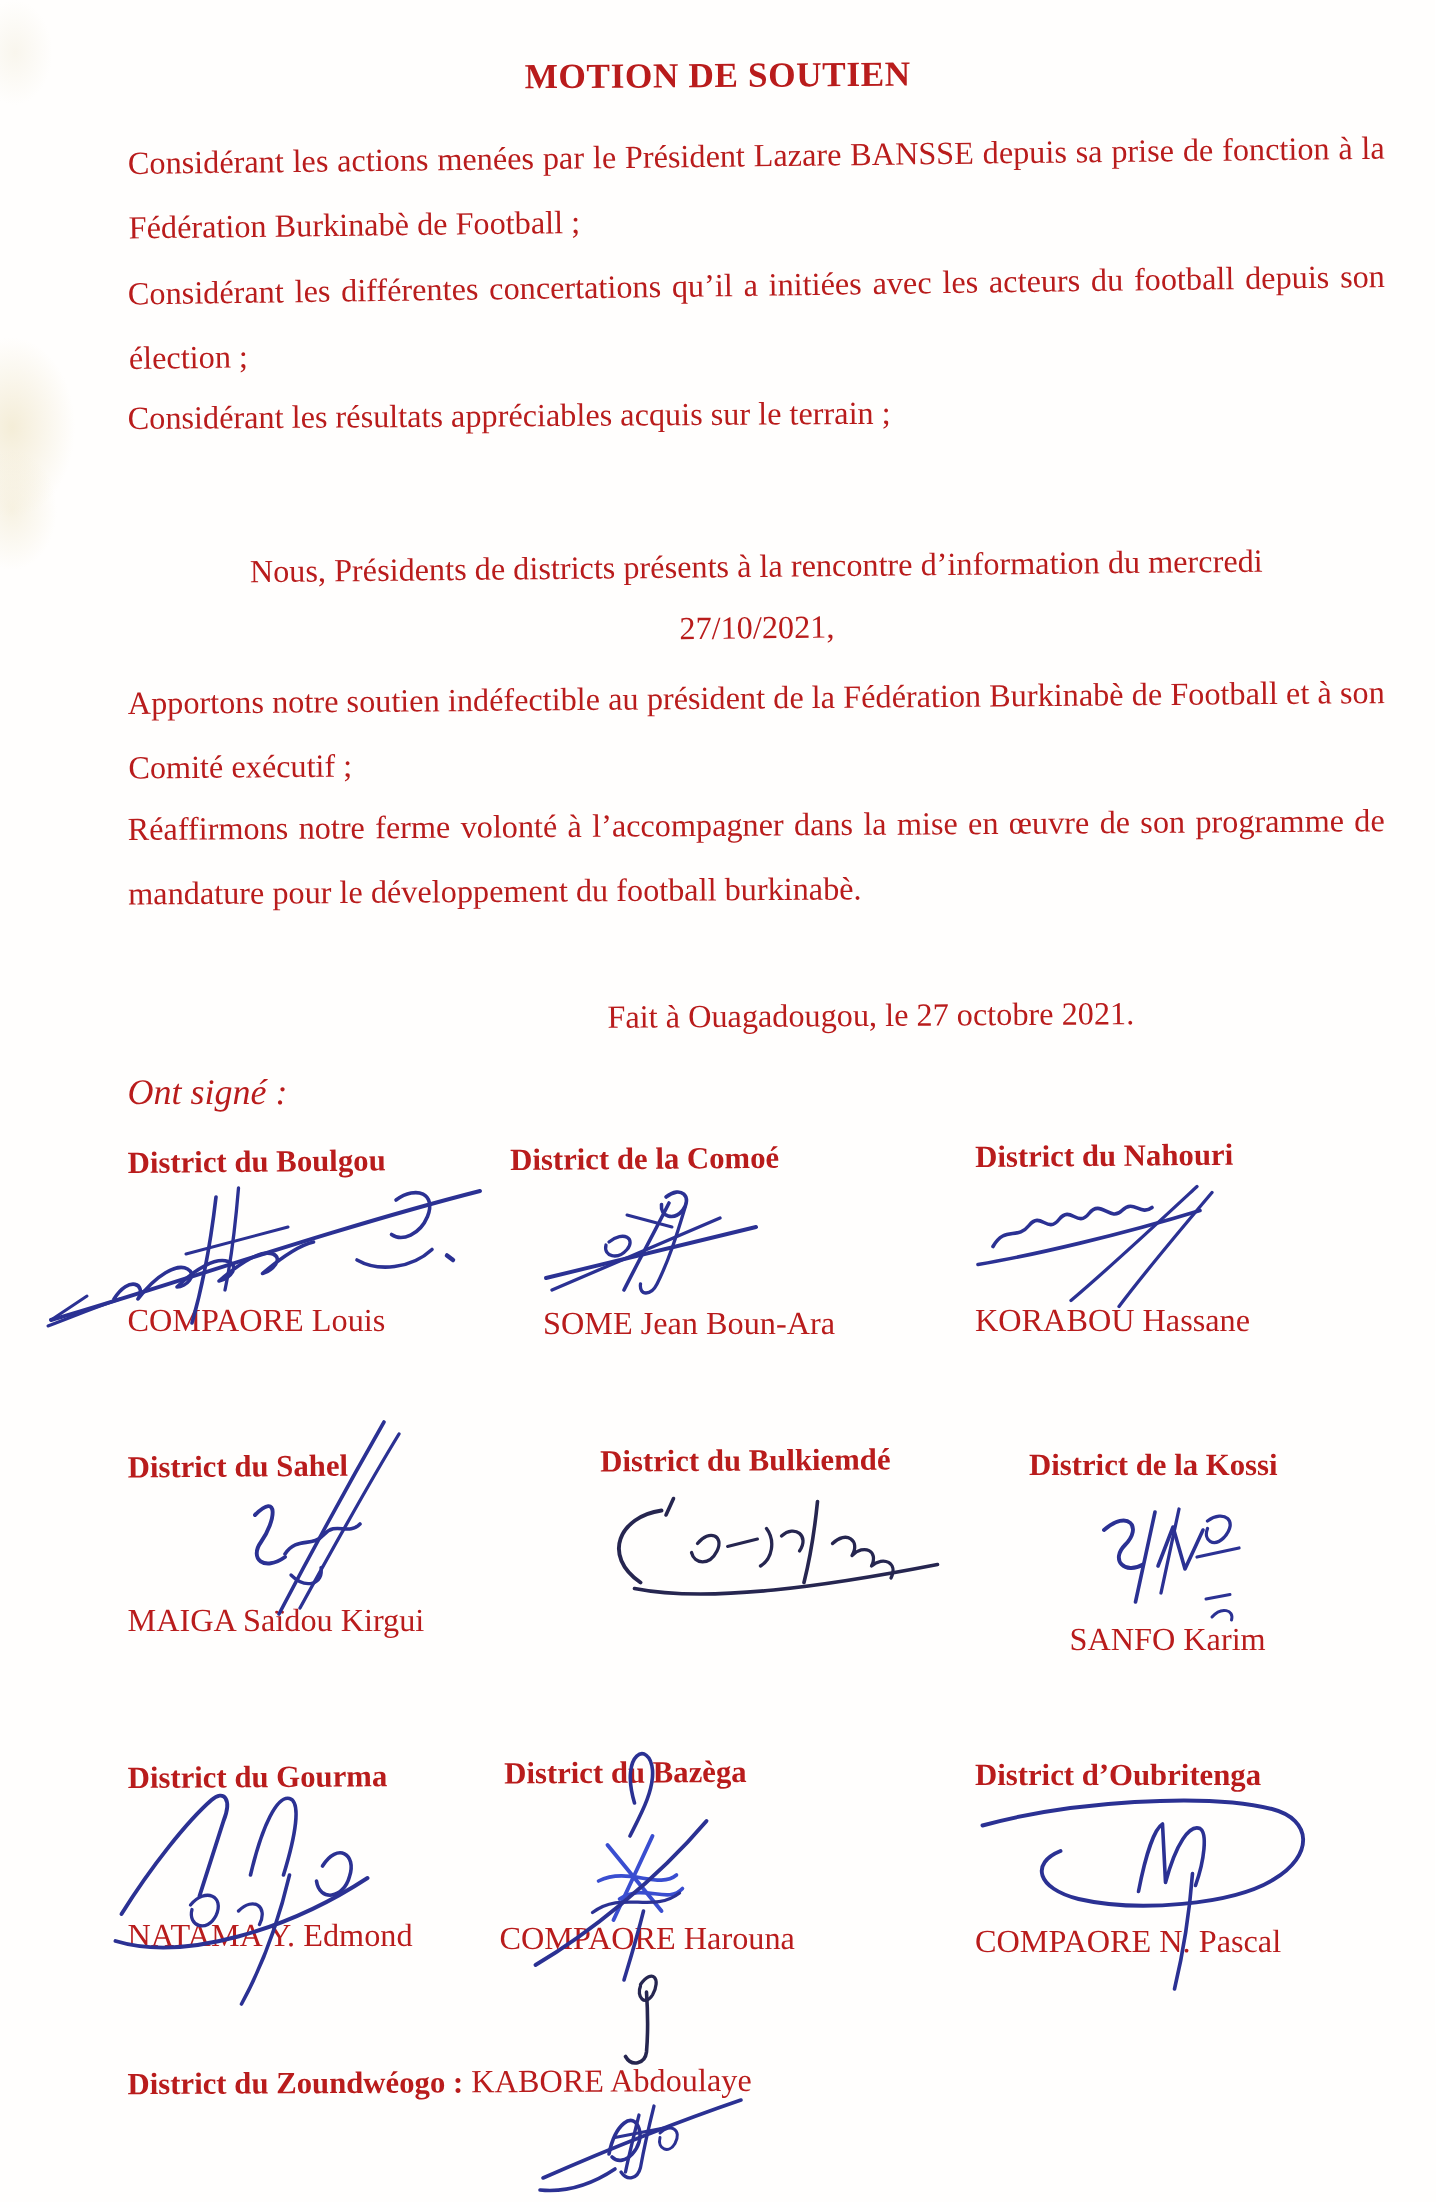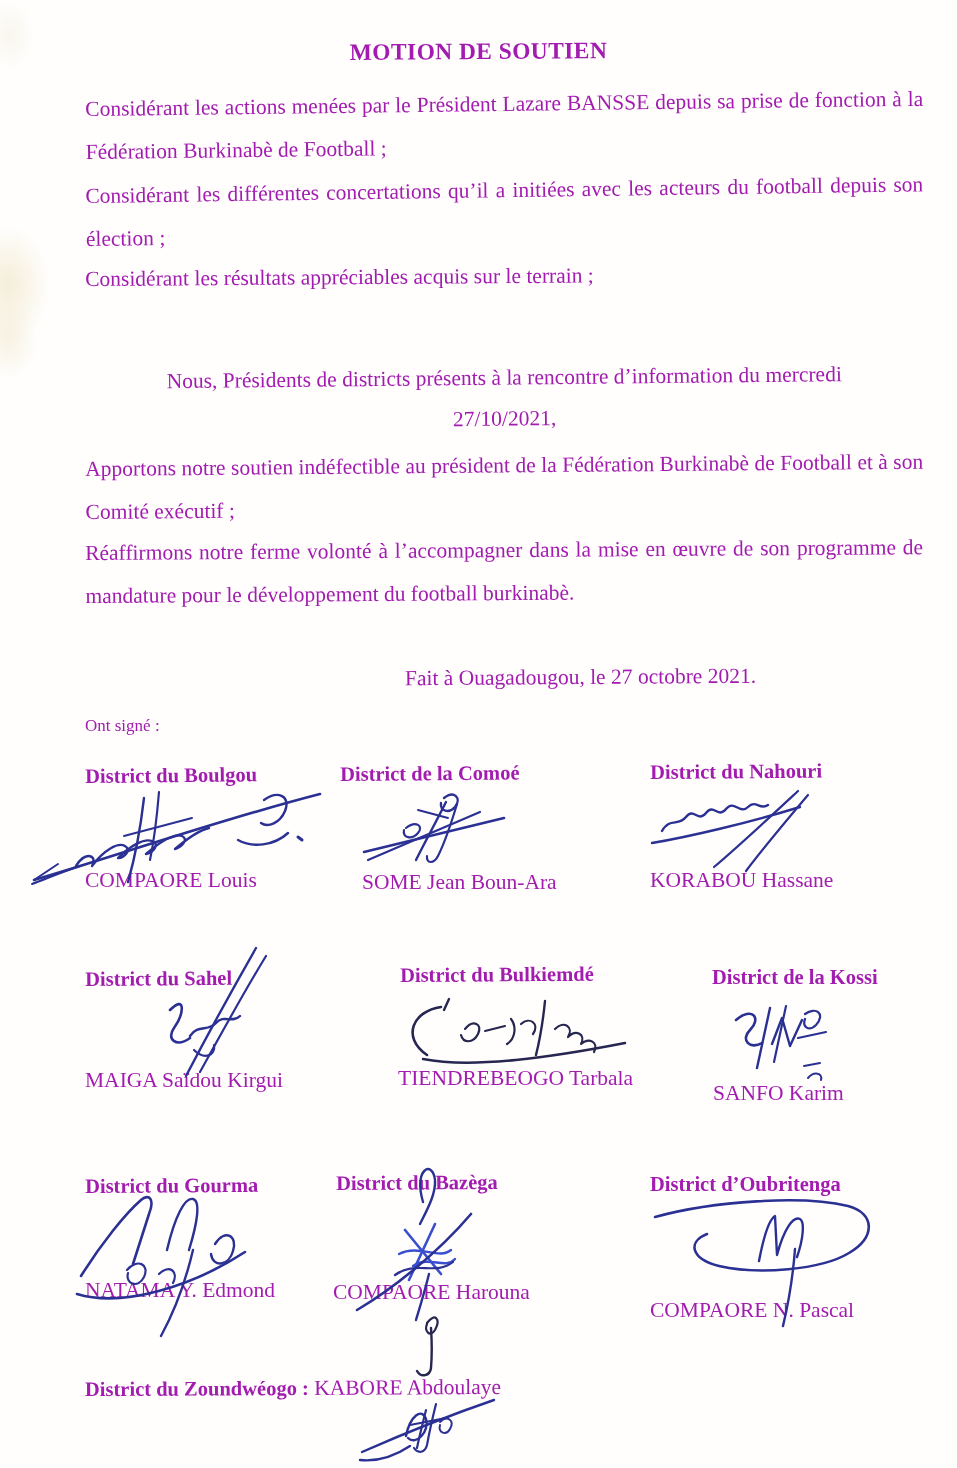--- a/index.html
+++ b/index.html
@@ -1,54 +1,54 @@
 <!DOCTYPE html>
 <html><head>
 <meta charset="utf-8">
 <style>
   html,body{margin:0;padding:0;background:#ffffff;}
   .page{
     position:relative;width:957px;height:1468px;background:#fffefd;
-    font-family:"Liberation Serif", serif;color:#a21caf;overflow:hidden;
+    font-family:"Liberation Serif", serif;color:#b91c1c;overflow:hidden;
   }
   .abs{position:absolute;}
   .title{left:0;top:38px;width:957px;text-align:center;font-weight:bold;
          font-size:23.5px;letter-spacing:.4px;transform:rotate(-.4deg);}
   .para{left:85px;width:838px;font-size:21.5px;line-height:43px;text-align:justify;
         transform-origin:left top;}
   .p1{top:88px;transform:rotate(-.7deg);}
   .p2{top:175px;transform:rotate(-.8deg);}
   .p3{top:258px;transform:rotate(-.4deg);}
   .pcenter{left:85px;width:838px;font-size:21.5px;line-height:41px;text-align:center;
         transform:rotate(-.6deg);transform-origin:left top;}
   .p4{top:362px;}
   .p5{top:448px;transform:rotate(-.5deg);}
   .p6{top:532px;transform:rotate(-.4deg);}
   .dateline{left:405px;top:665px;font-size:21.5px;white-space:nowrap;transform:rotate(-.4deg);}
-  .signed{left:85px;top:716px;font-size:17px;white-space:nowrap;}
+  .signed{left:85px;top:716px;font-size:24px;white-space:nowrap;font-style:italic;}
   .sig-head{font-weight:bold;font-size:20.5px;white-space:nowrap;transform-origin:left top;}
   .sig-name{font-size:21.5px;white-space:nowrap;transform-origin:left top;}
   .h-r1c1{left:85px;top:765px;transform:rotate(-.6deg);}
   .h-r1c2{left:340px;top:763px;transform:rotate(-.5deg);}
   .h-r1c3{left:650px;top:761px;transform:rotate(-.5deg);}
   .n-r1c1{left:85px;top:868px;}
   .n-r1c2{left:362px;top:870px;}
   .n-r1c3{left:650px;top:868px;text-align:center;}
   .h-r2c1{left:85px;top:968px;transform:rotate(-.5deg);}
   .h-r2c2{left:400px;top:964px;transform:rotate(-.4deg);}
-  .h-r2c3{left:712px;top:966px;}
+  .h-r2c3{left:686px;top:966px;}
   .n-r2c1{left:85px;top:1068px;}
   .n-r2c2{left:398px;top:1066px;}
   .n-r2c3{left:713px;top:1070px;margin-top:11px;}
   .h-r3c1{left:85px;top:1175px;transform:rotate(-.4deg);}
   .h-r3c2{left:336px;top:1172px;transform:rotate(-.4deg);}
   .h-r3c3{left:650px;top:1173px;}
   .n-r3c1{left:85px;top:1278px;}
   .n-r3c2{left:333px;top:1280px;}
-  .n-r3c3{left:650px;top:1282px;margin-top:16px;}
+  .n-r3c3{left:650px;top:1282px;}
   .final-line{left:85px;top:1376px;font-size:21.5px;white-space:nowrap;transform:rotate(-.3deg);}
   .final-line .b{font-weight:bold;font-size:20.5px;}
   .sig-svg{position:absolute;overflow:visible;}
   .sig-svg path{fill:none;stroke-linecap:round;stroke-linejoin:round;}
   
   .art{position:absolute;pointer-events:none;}
   .art1{left:-34px;top:225px;width:84px;height:120px;
         background:radial-gradient(closest-side,rgba(235,223,185,.55),rgba(235,223,185,0));}
   .art2{left:-22px;top:300px;width:60px;height:80px;
         background:radial-gradient(closest-side,rgba(238,228,196,.45),rgba(238,228,196,0));}
@@ -85,21 +85,20 @@
   <div class="abs sig-head h-r1c2">District de la Comoé</div>
   <div class="abs sig-head h-r1c3">District du Nahouri</div>
   <div class="abs sig-name n-r1c1">COMPAORE Louis</div>
   <div class="abs sig-name n-r1c2">SOME Jean Boun-Ara</div>
   <div class="abs sig-name n-r1c3">KORABOU Hassane</div>
 
   <div class="abs sig-head h-r2c1">District du Sahel</div>
   <div class="abs sig-head h-r2c2">District du Bulkiemdé</div>
   <div class="abs sig-head h-r2c3">District de la Kossi</div>
   <div class="abs sig-name n-r2c1">MAIGA Saïdou Kirgui</div>
-  <div class="abs sig-name n-r2c2">TIENDREBEOGO Tarbala</div>
   <div class="abs sig-name n-r2c3">SANFO Karim</div>
 
   <div class="abs sig-head h-r3c1">District du Gourma</div>
   <div class="abs sig-head h-r3c2">District du Bazèga</div>
   <div class="abs sig-head h-r3c3">District d’Oubritenga</div>
   <div class="abs sig-name n-r3c1">NATAMA Y. Edmond</div>
   <div class="abs sig-name n-r3c2">COMPAORE Harouna</div>
   <div class="abs sig-name n-r3c3">COMPAORE N. Pascal</div>
 
   <div class="abs final-line">

